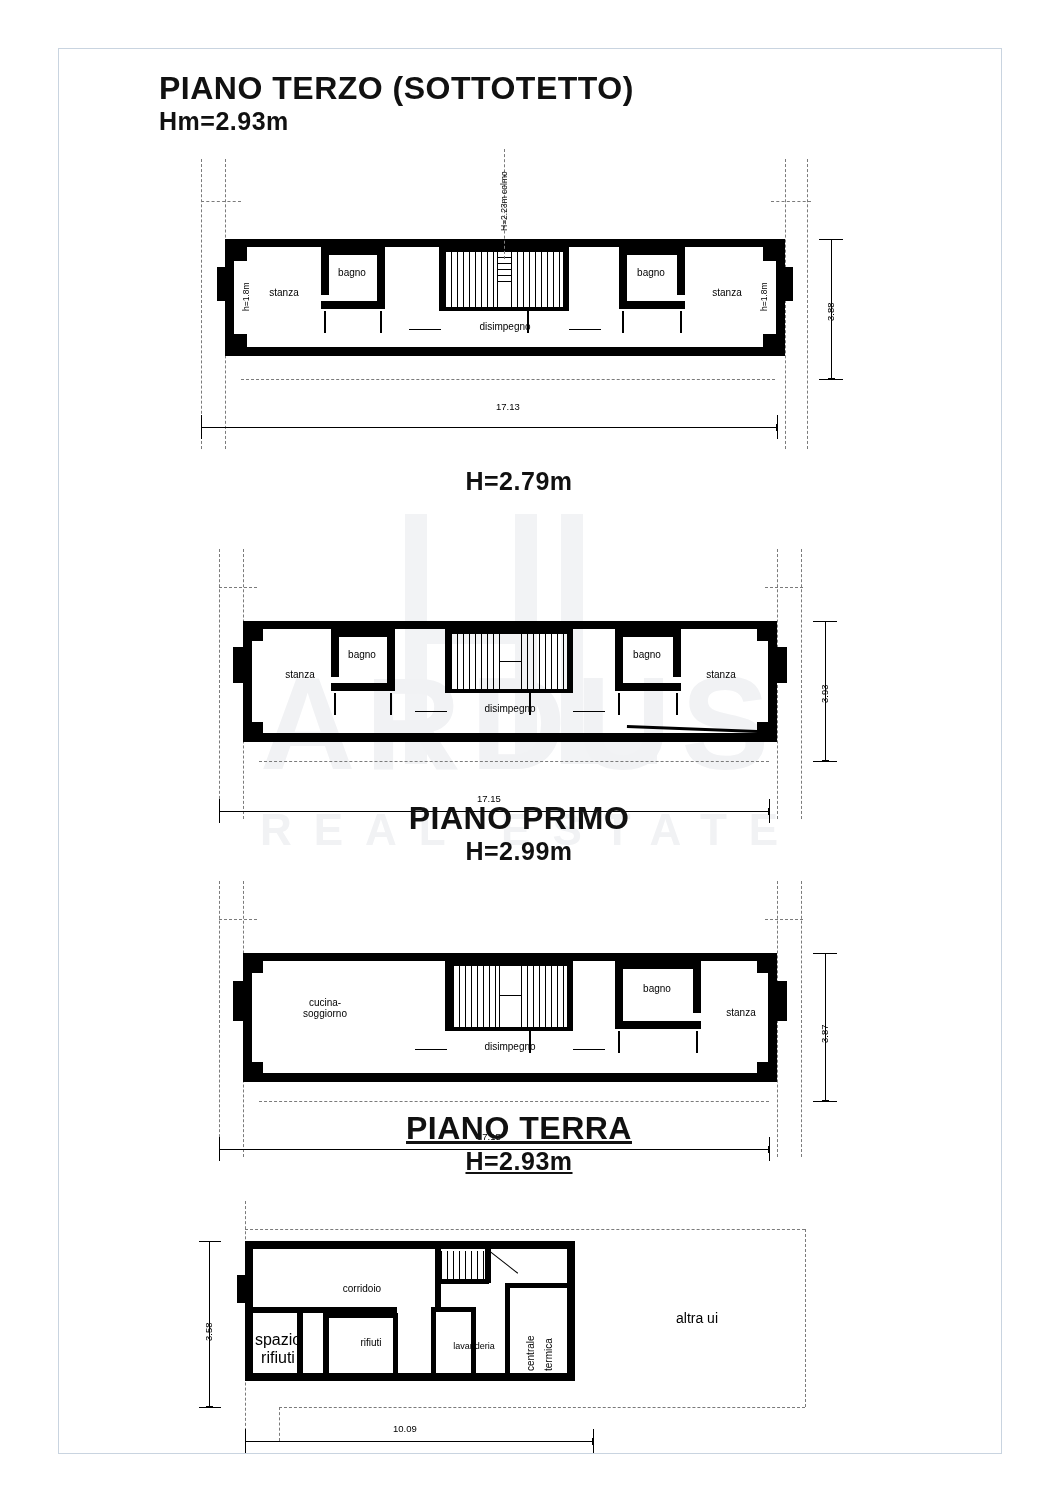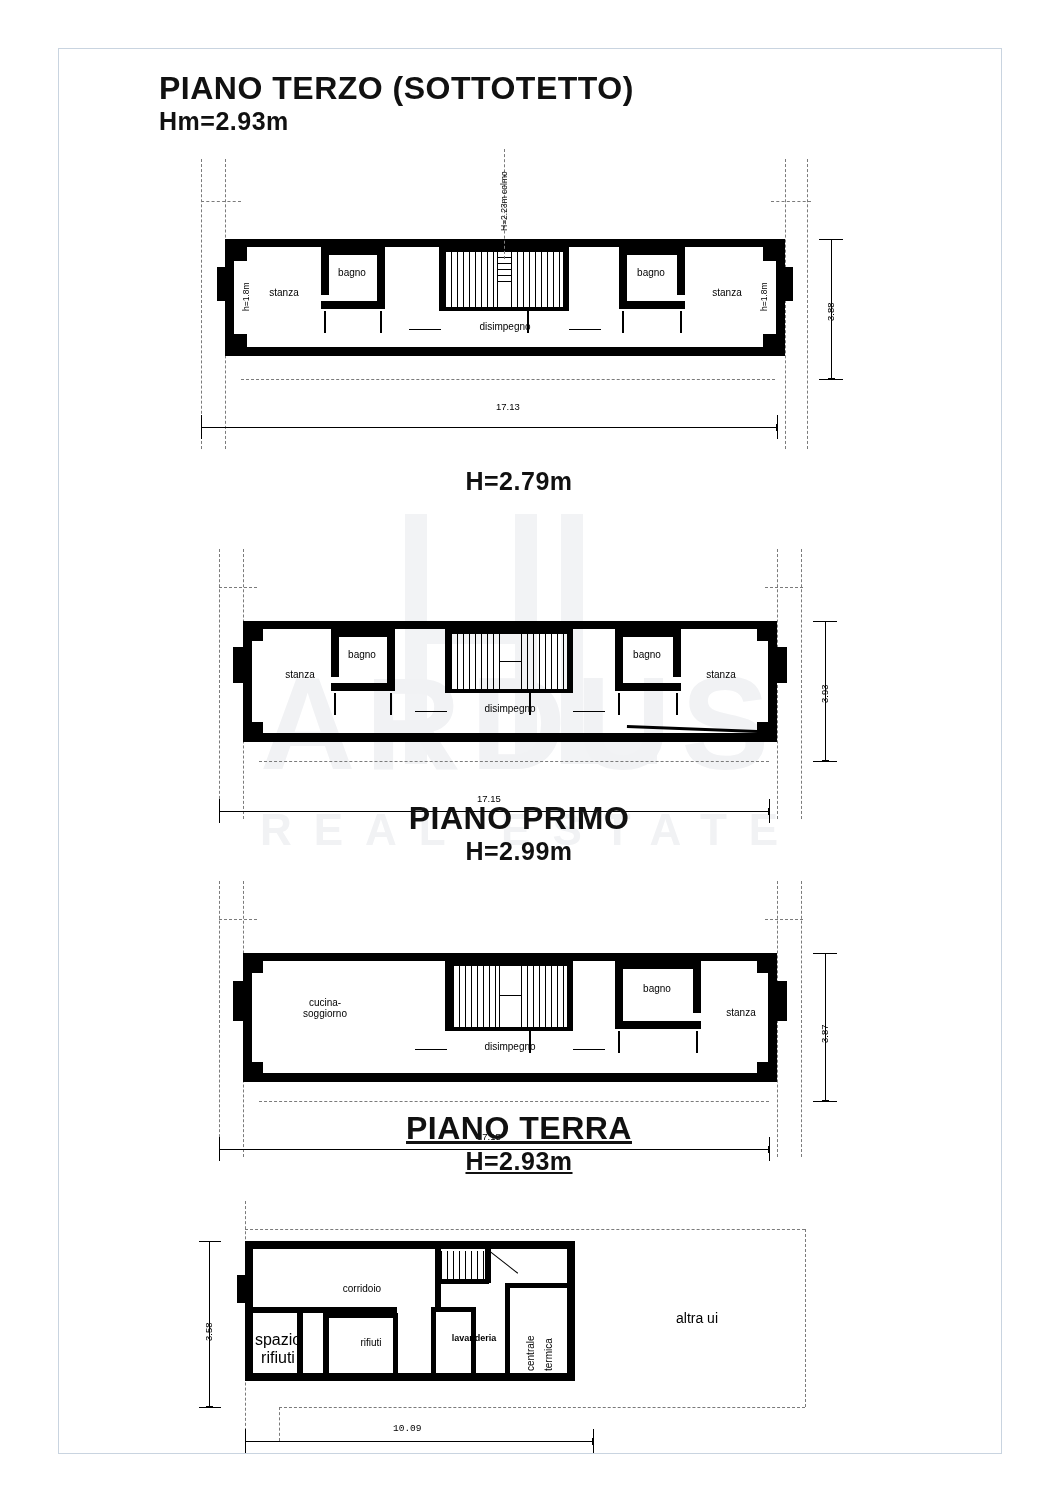--- a/index.html
+++ b/index.html
@@ -305,30 +305,30 @@
 
       <div class="wall" style="left:446px;top:112px;width:5px;height:96px;"></div>
       <div class="wall" style="left:446px;top:112px;width:66px;height:5px;"></div>
 
       <div class="roomlbl" style="left:248px;top:112px;width:110px;">corridoio</div>
       <div class="roomlbl sm" style="left:192px;top:160px;width:54px;line-height:1.15;">
         <span>spazio</span><br>
         <span>rifiuti</span>
       </div>
       <div class="roomlbl" style="left:272px;top:166px;width:80px;">rifiuti</div>
-      <div class="roomlbl xs" style="left:384px;top:162px;width:62px;font-weight:bold;">lavanderia</div>
+      <div class="roomlbl xs" style="left:384px;top:170px;width:62px;">lavanderia</div>
       <div class="roomlbl xs vtxt" style="left:466px;top:200px;transform:rotate(-90deg);white-space:nowrap;font-size:10px;">centrale</div>
       <div class="roomlbl xs vtxt" style="left:484px;top:200px;transform:rotate(-90deg);white-space:nowrap;font-size:10px;">termica</div>
       <div class="roomlbl" style="left:578px;top:140px;width:120px;font-size:14px;">altra ui</div>
 
       <div class="dimvert" style="left:150px;top:70px;height:166px;"></div>
       <div class="solid-h" style="left:140px;top:70px;width:22px;"></div>
       <div class="solid-h" style="left:140px;top:236px;width:22px;"></div>
       <div class="dimtxt vtxt" style="left:144px;top:170px;transform:rotate(-90deg);white-space:nowrap;">3.58</div>
 
       <div class="dimline" style="left:186px;top:270px;width:348px;"></div>
       <div class="solid-v" style="left:186px;top:258px;height:24px;"></div>
       <div class="solid-v" style="left:534px;top:258px;height:24px;"></div>
-      <div class="dimtxt" style="left:334px;top:252px;font-family:Liberation Mono, monospace;">10.09</div>
+      <div class="dimtxt" style="left:334px;top:252px;">10.09</div>
     </div>
 
   </div>
 </div>
 
 </body></html>

